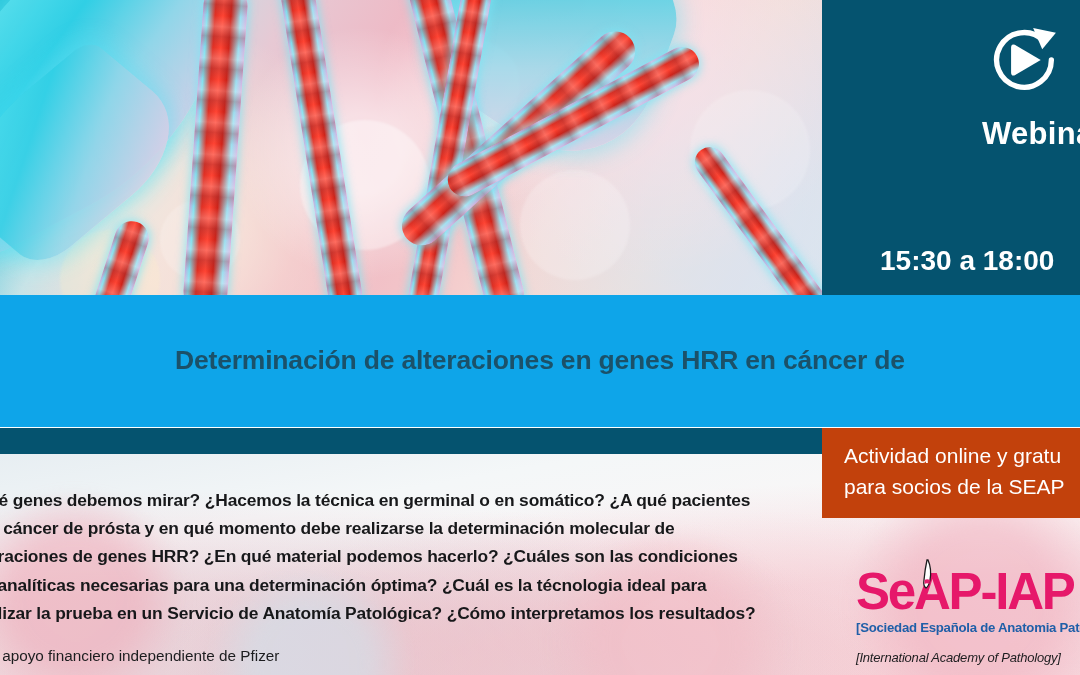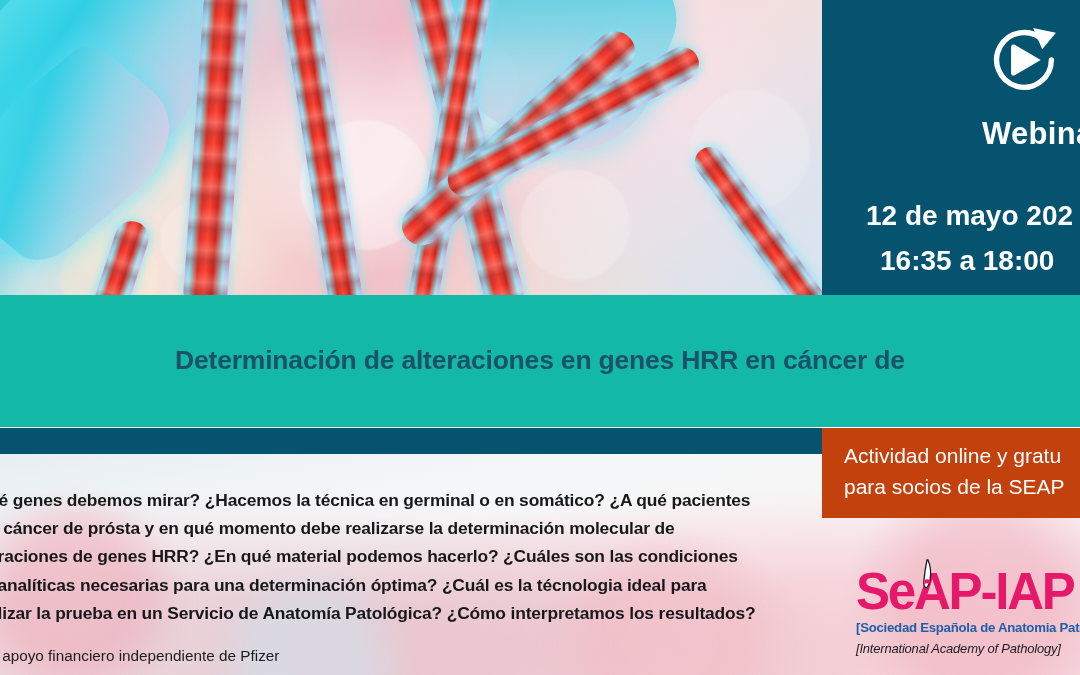--- a/index.html
+++ b/index.html
@@ -169,21 +169,21 @@
     font-weight: bold;
     white-space: nowrap;
   }
 
   
   .title-band {
     position: absolute;
     left: 0; top: 295px;
     width: 1080px;
     height: 132px;
-    background: #14b8a6;
+    background: #0ea5e9;
     display: flex;
     flex-direction: column;
     align-items: center;
     justify-content: center;
   }
   .title-line {
     color: #1b5169;
     font-size: 26.5px;
     font-weight: bold;
     line-height: 1.48;
@@ -284,21 +284,21 @@
   }
   .seap-sub1 {
     margin-top: 3px;
     color: #1f5fa8;
     font-size: 13.2px;
     font-weight: bold;
     letter-spacing: -.25px;
     white-space: nowrap;
   }
   .seap-sub2 {
-    margin-top: 6px;
+    margin-top: 15px;
     color: #1d1d1f;
     font-size: 13px;
     font-style: italic;
     letter-spacing: -.2px;
     white-space: nowrap;
   }
 </style>
 </head>
 <body>
 
@@ -328,22 +328,21 @@
       <div class="strand s8"></div>
     </div>
 
     <div class="hero-panel">
       <svg class="webinar-icon" viewBox="0 0 100 100">
         <path d="M86 50a36 36 0 1 1-10.5-25.5" fill="none" stroke="#ffffff" stroke-width="7" stroke-linecap="round"></path>
         <polygon points="62,8 92,14 74,36" fill="#ffffff"></polygon>
         <path d="M38 30 L72 50 L38 70 Q33 72 33 66 L33 34 Q33 28 38 30 Z" fill="#ffffff"></path>
       </svg>
       <div class="webinar-label">Webinar</div>
-      <div class="hero-date">12 de mayo 202</div>
-      <div class="hero-time">16:35 a 18:00</div>
+      <div class="hero-time">15:30 a 18:00</div>
     </div>
   </div>
 
   <div class="title-band">
     <div class="title-line">Determinación de alteraciones en genes HRR en cáncer de</div>
   </div>
 
   <div class="teal-rule"></div>
 
   <div class="lower">

